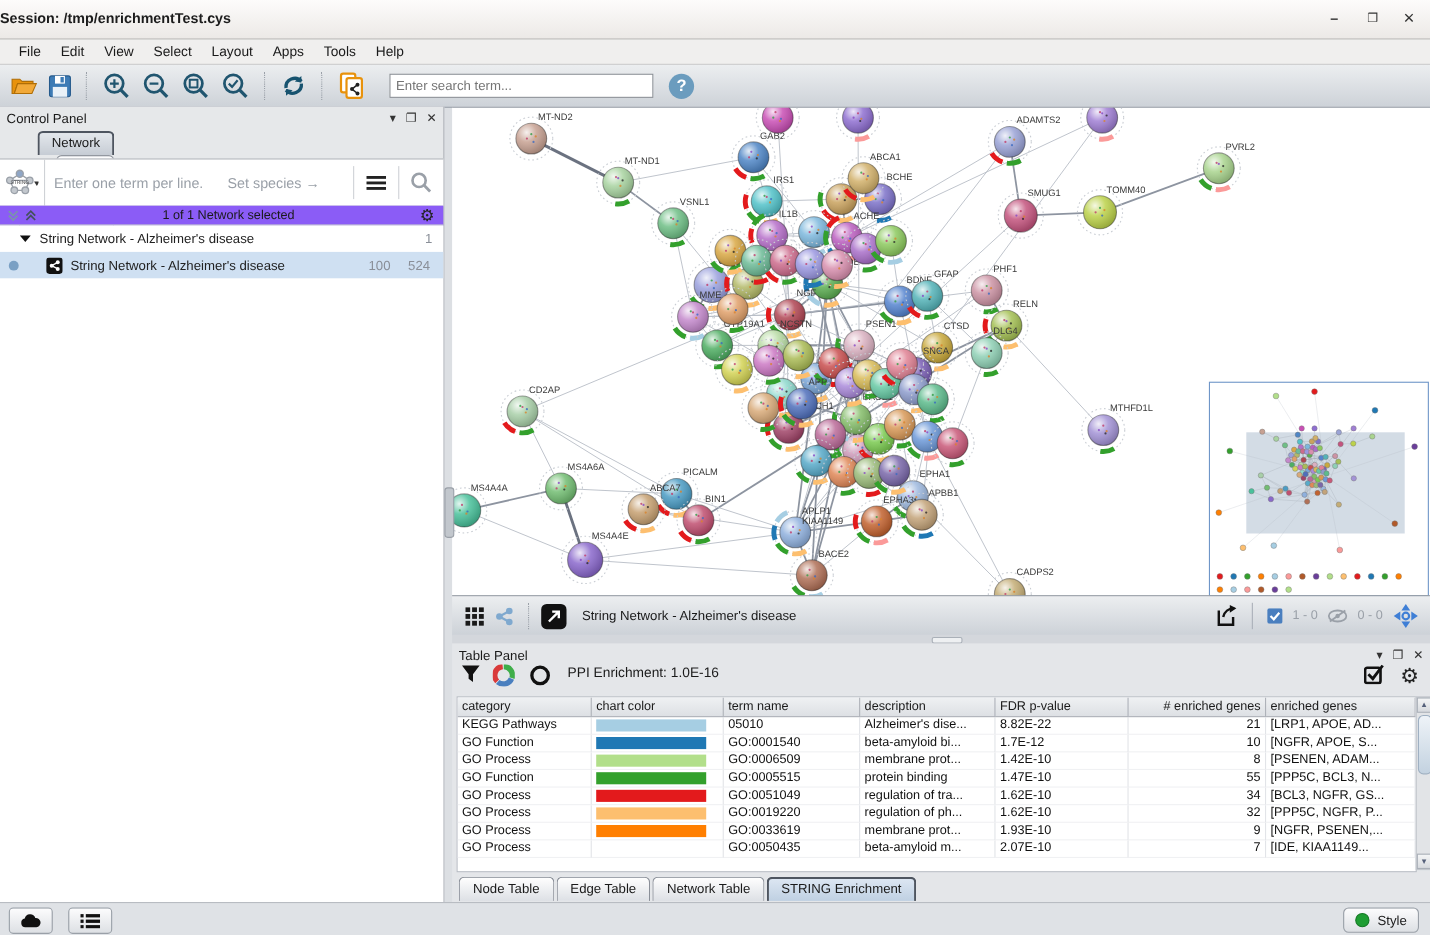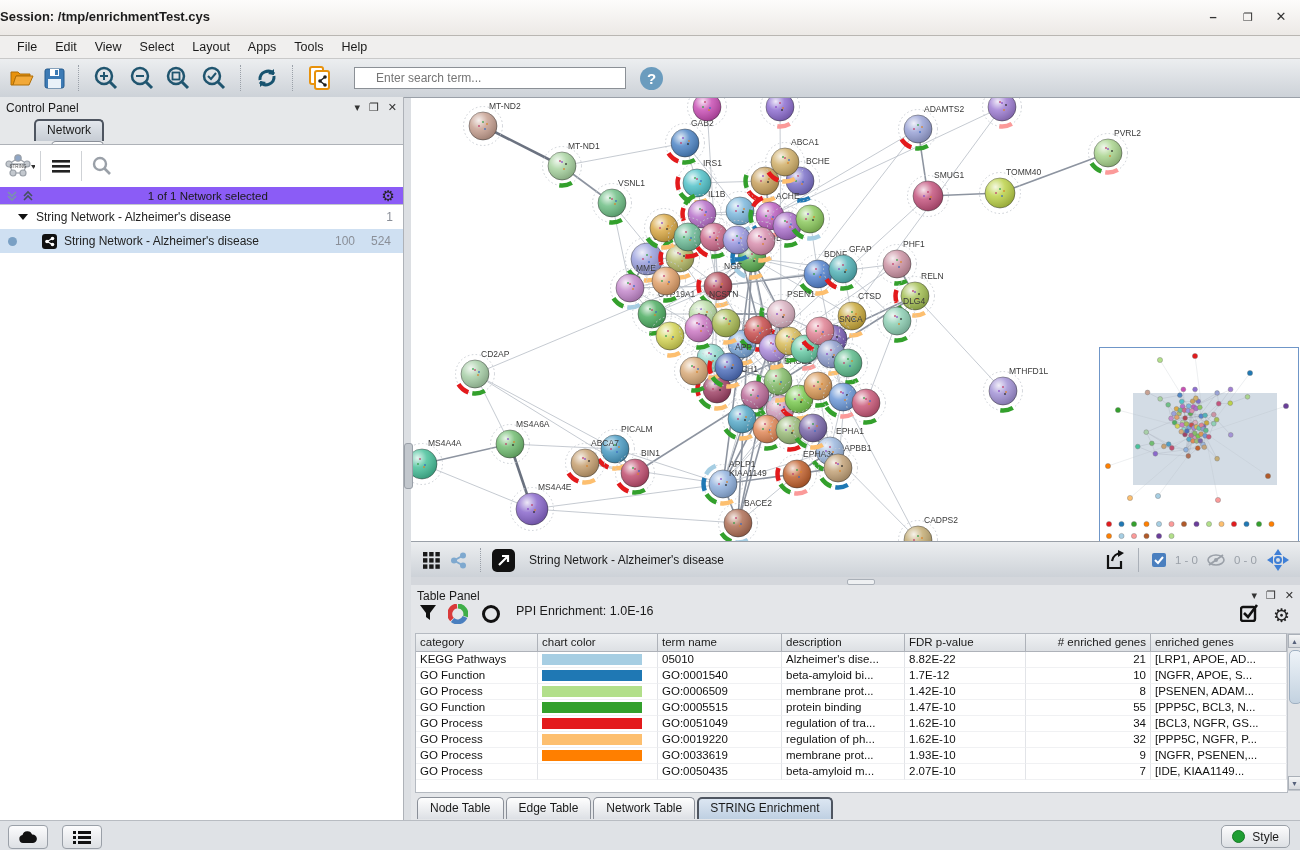--- a/index.html
+++ b/index.html
@@ -15,21 +15,21 @@
   #menubar{position:absolute;left:0;top:36px;width:1300px;height:23px;background:#f0efee;
     border-bottom:1px solid #c9c9c9;display:flex;align-items:center;padding-left:8px;box-sizing:border-box;}
   .menu-item{padding:2px 9px;font-size:12.5px;color:#1a1a1a;}
   
   #toolbar{position:absolute;left:0;top:59px;width:1300px;height:38px;
     background:linear-gradient(#eceef0,#cdd2d8);border-bottom:1px solid #9aa0a8;
     display:flex;align-items:center;}
   .tb-sep{width:1px;height:26px;margin:0 8px;border-left:1px dotted #9aa0a8;}
   .tb-ic{margin:0 5px;display:flex;align-items:center;justify-content:center;}
   #search-input{width:228px;height:20px;border:1px solid #8b9096;background:#fff;font-size:12px;
-    padding:0 21px;margin-left:16px;font-family:inherit;color:#404040;}
+    padding:0 5px;margin-left:16px;font-family:inherit;color:#404040;}
   #help-btn{width:23px;height:23px;border-radius:50%;background:#6b9cbe;color:#fff;font-weight:bold;
     font-size:15px;text-align:center;line-height:23px;margin-left:14px;}
   
   #control-panel{position:absolute;left:0;top:97px;width:403px;height:723px;background:#e6e8ea;border-right:1px solid #aeb2b8;}
   .panel-head{height:21px;display:flex;align-items:center;padding:0 6px;font-size:12px;color:#1a1a1a;}
   .panel-head .sp{flex:1;}
   .ph-btn{margin-left:9px;font-size:11px;color:#333;font-weight:bold;}
   #cp-tabs{position:absolute;left:4px;top:22px;height:24px;display:flex;align-items:flex-end;flex-direction:column;}
   .tab{border:1px solid #8a8f98;border-bottom:none;border-radius:5px 5px 0 0;padding:3px 12px 4px;
     margin-right:2px;background:linear-gradient(#fefefe,#dde0e5);font-size:12px;color:#1a1a1a;}
@@ -216,20 +216,24 @@
               <circle cx="13" cy="5" r="3.2" fill="#8fa6c6"></circle>
               <circle cx="4" cy="11" r="3"></circle>
               <circle cx="22" cy="11" r="3"></circle>
               <circle cx="8" cy="20" r="3"></circle>
               <circle cx="18" cy="20" r="3"></circle>
             </g>
             <text x="13" y="14.5" font-size="4.5" text-anchor="middle" fill="#444" font-family="Liberation Sans,sans-serif">STRING</text>
             <path d="M26 12 l5 0 l-2.5 4 Z" fill="#333"></path>
           </svg>
       </span>
+      <div id="string-input-wrap">
+        <span class="ph-gray">Enter one term per line.</span>
+        <span class="ph-gray" id="string-species">Set species →</span>
+      </div>
       <span id="string-menu">
         <svg width="18" height="14">
             <rect y="1" width="18" height="2.6" fill="#222"></rect>
             <rect y="6" width="18" height="2.6" fill="#222"></rect>
             <rect y="11" width="18" height="2.6" fill="#222"></rect>
           </svg>
       </span>
       <span id="string-search-ic">
         <svg width="20" height="20">
             <circle cx="8" cy="8" r="6" fill="none" stroke="#9aa0a8" stroke-width="2.4"></circle>

